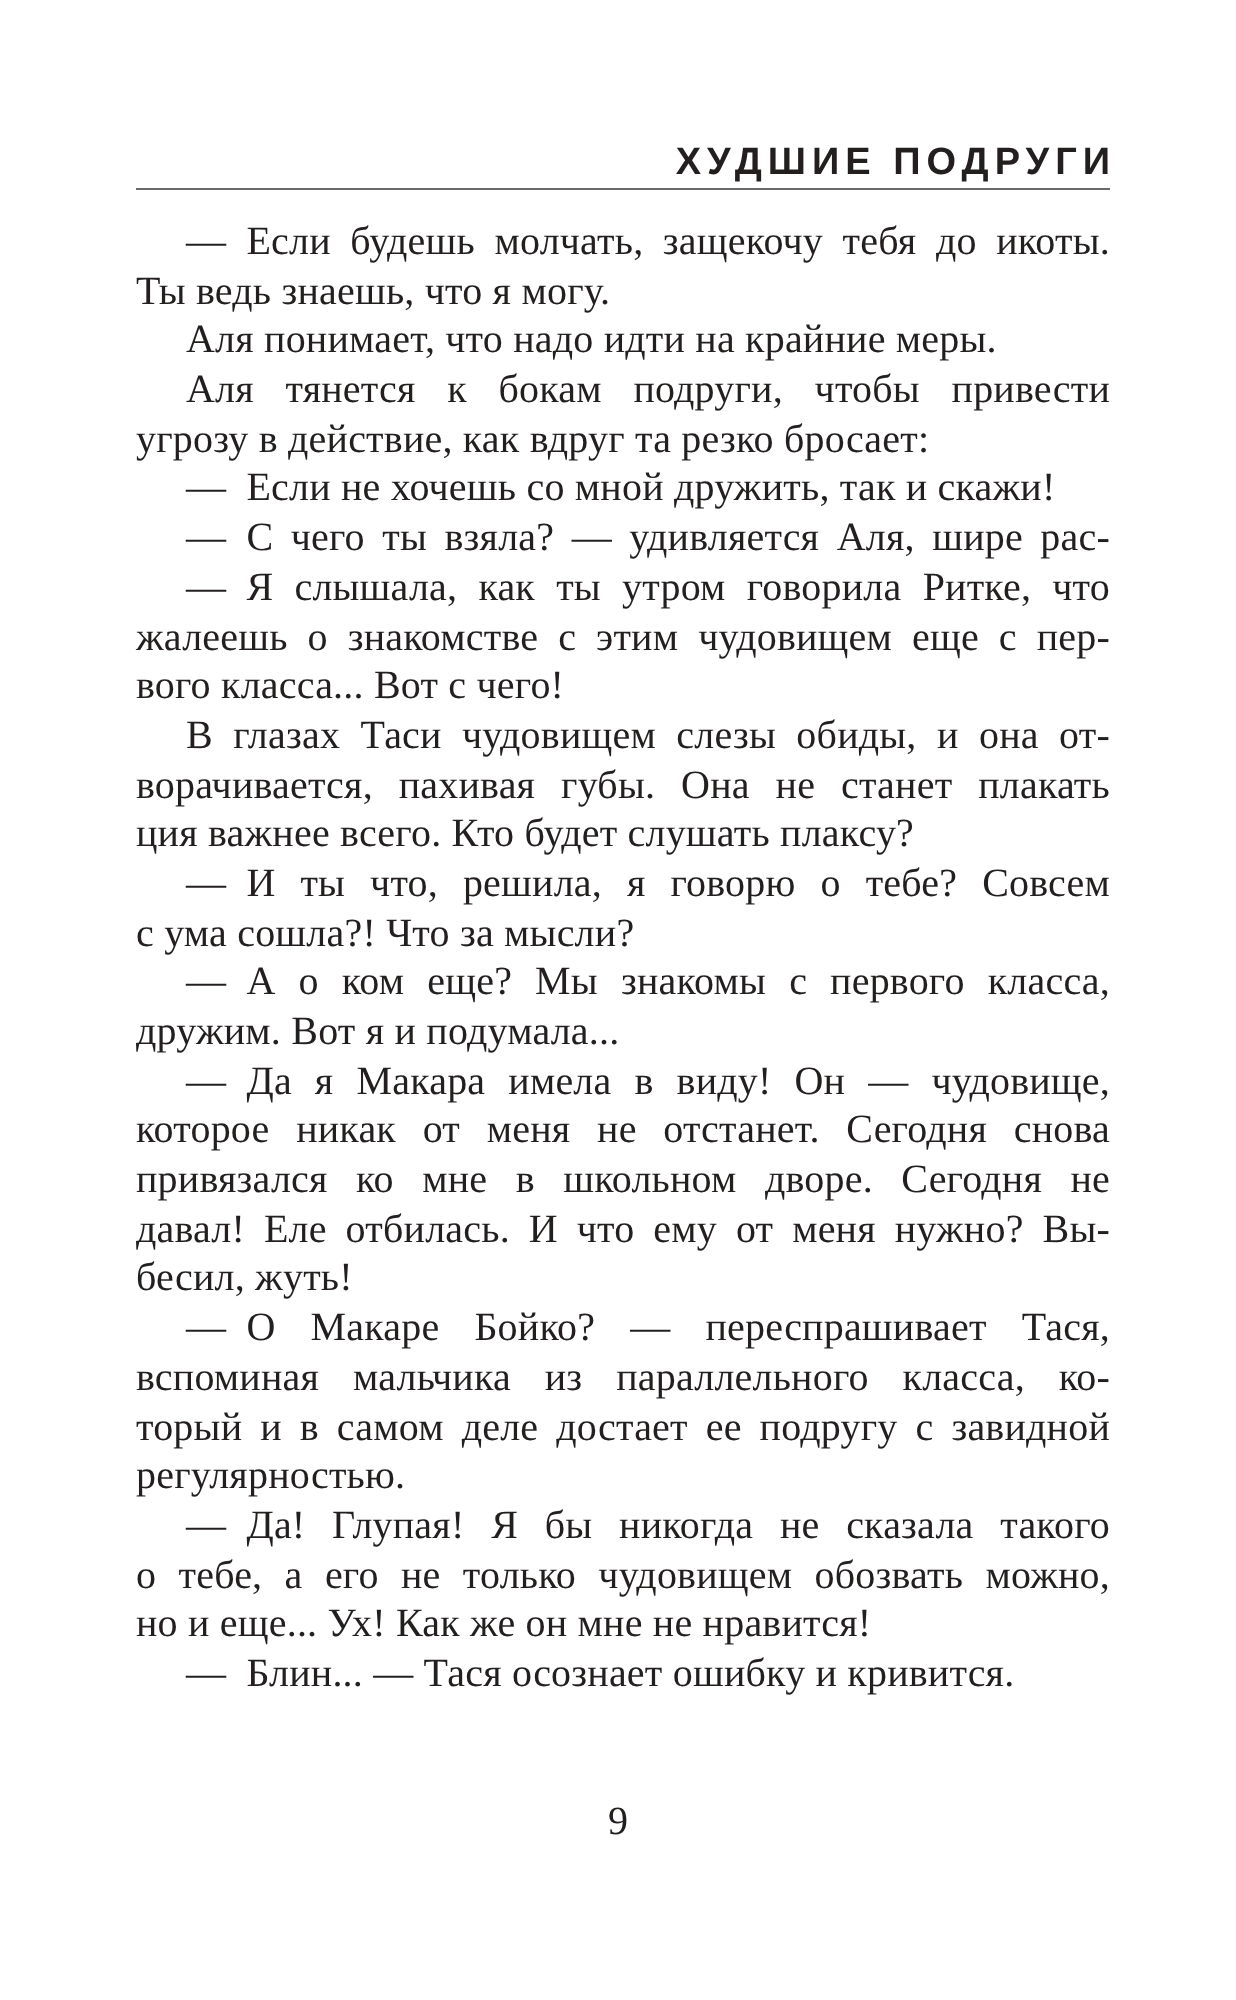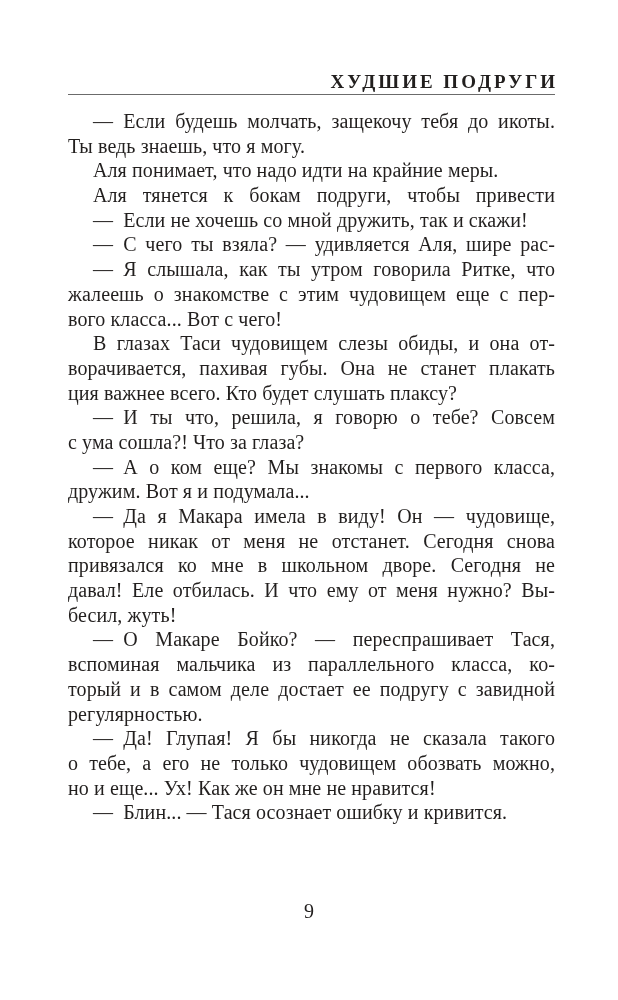--- a/index.html
+++ b/index.html
@@ -26,21 +26,21 @@
     position: absolute;
     left: 68px;
     right: 63px;
     top: 72px;
     text-align: right;
     border-bottom: 1px solid var(--rule);
     padding-bottom: 2px;
     line-height: 19px;
   }
   .head-title {
-    font-family: Liberation Serif, serif;
+    font-family: Liberation Sans, sans-serif;
     font-size: 19px;
     font-weight: 700;
     letter-spacing: 3px;
     margin-right: -3px;
     color: var(--text);
     white-space: nowrap;
   }
   
   .body-text {
     position: absolute;
@@ -86,40 +86,41 @@
   <div class="body-text">
       <div>
         <div class="line indent j">— Если будешь молчать, защекочу тебя до икоты.</div>
         <div class="line">Ты ведь знаешь, что я могу.</div>
       </div>
       <div>
         <div class="line indent">Аля понимает, что надо идти на крайние меры.</div>
       </div>
       <div>
         <div class="line indent j">Аля тянется к бокам подруги, чтобы привести</div>
+        <div class="line">угрозу в действие, как вдруг та резко бросает:</div>
       </div>
       <div>
         <div class="line indent">— Если не хочешь со мной дружить, так и скажи!</div>
       </div>
       <div>
         <div class="line indent j">— С чего ты взяла? — удивляется Аля, шире рас-</div>
       </div>
       <div>
         <div class="line indent j">— Я слышала, как ты утром говорила Ритке, что</div>
         <div class="line j">жалеешь о знакомстве с этим чудовищем еще с пер-</div>
         <div class="line">вого класса... Вот с чего!</div>
       </div>
       <div>
         <div class="line indent j">В глазах Таси чудовищем слезы обиды, и она от-</div>
         <div class="line j">ворачивается, пахивая губы. Она не станет плакать</div>
         <div class="line">ция важнее всего. Кто будет слушать плаксу?</div>
       </div>
       <div>
         <div class="line indent j">— И ты что, решила, я говорю о тебе? Совсем</div>
-        <div class="line">с ума сошла?! Что за глаза?</div>
+        <div class="line">с ума сошла?! Что за мысли?</div>
       </div>
       <div>
         <div class="line indent j">— А о ком еще? Мы знакомы с первого класса,</div>
         <div class="line">дружим. Вот я и подумала...</div>
       </div>
       <div>
         <div class="line indent j">— Да я Макара имела в виду! Он — чудовище,</div>
         <div class="line j">которое никак от меня не отстанет. Сегодня снова</div>
         <div class="line j">привязался ко мне в школьном дворе. Сегодня не</div>
         <div class="line j">давал! Еле отбилась. И что ему от меня нужно? Вы-</div>

